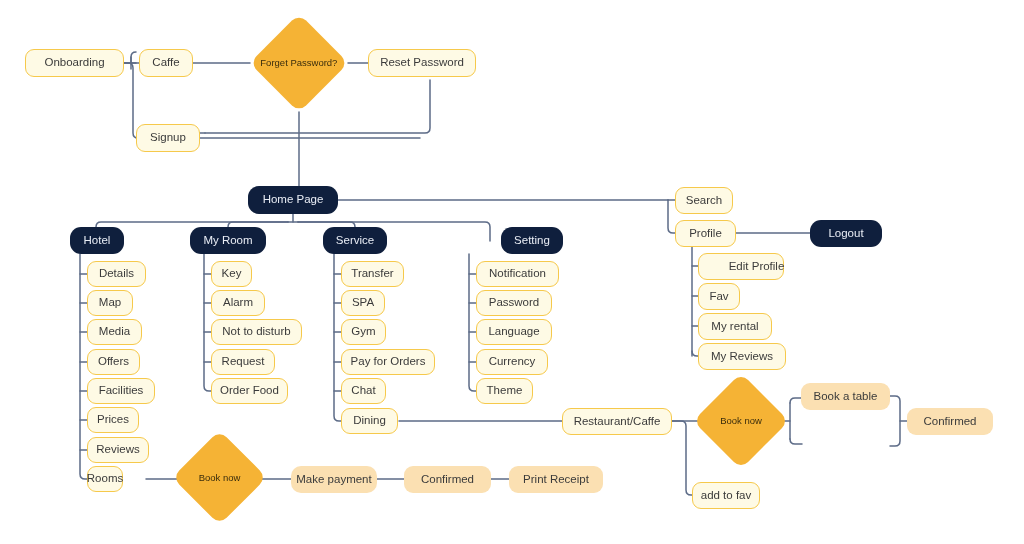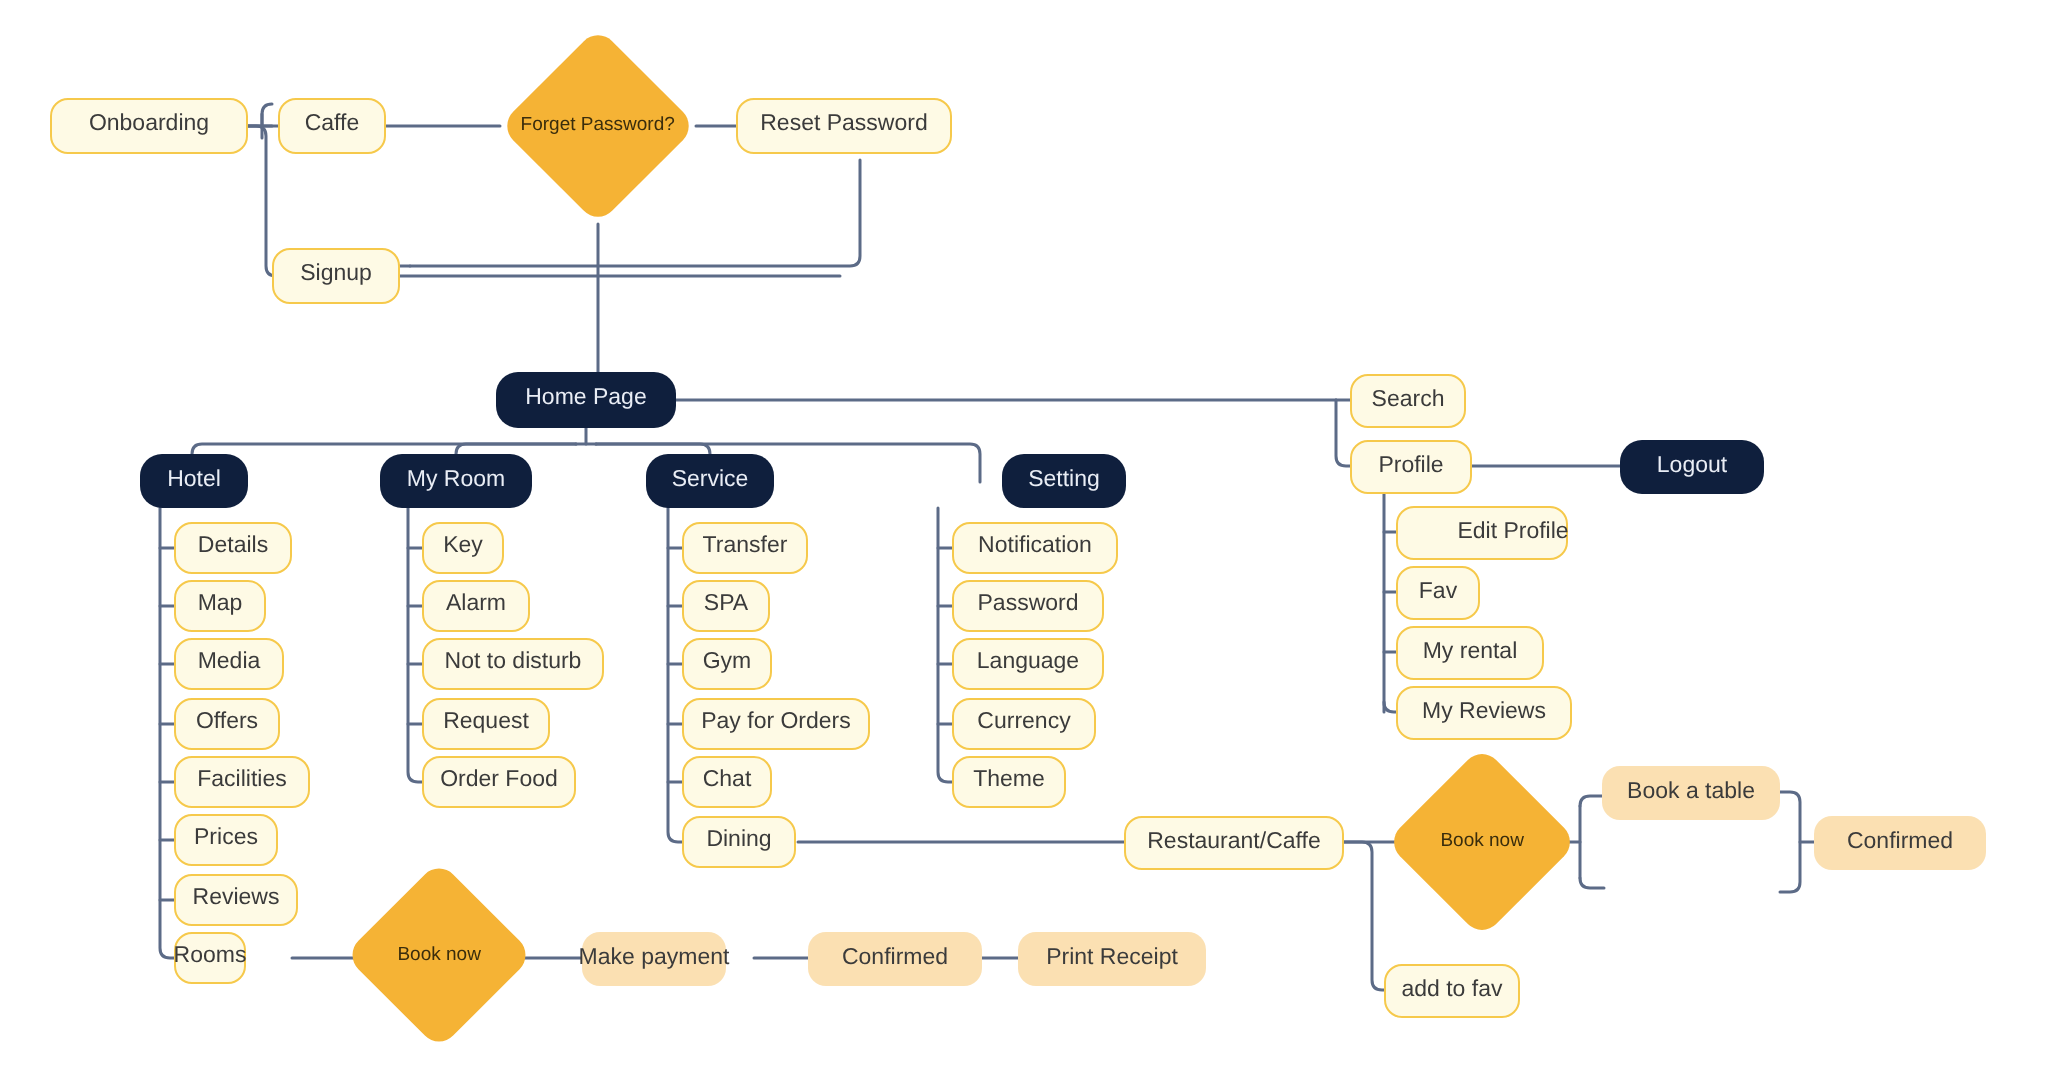--- a/index.html
+++ b/index.html
@@ -246,21 +246,21 @@
     <span>Currency</span>
     </div>
   <div class="node n-cream" style="left:476px;top:378px;width:57px;height:26px;">
     <span>Theme</span>
     </div>
 
   <div class="node n-diamond" style="left:186px;top:444px;width:67px;height:67px;">
     <span>Book now</span>
   </div>
 
-  <div class="node n-peach" style="left:291px;top:466px;width:72px;height:27px;">
+  <div class="node n-peach" style="left:291px;top:466px;width:86px;height:27px;border-radius:10px;">
     <span>Make payment</span>
     </div>
   <div class="node n-peach" style="left:404px;top:466px;width:87px;height:27px;">
     <span>Confirmed</span>
     </div>
   <div class="node n-peach" style="left:509px;top:466px;width:94px;height:27px;">
     <span>Print Receipt</span>
     </div>
 
   <div class="node n-cream" style="left:562px;top:408px;width:110px;height:27px;">

